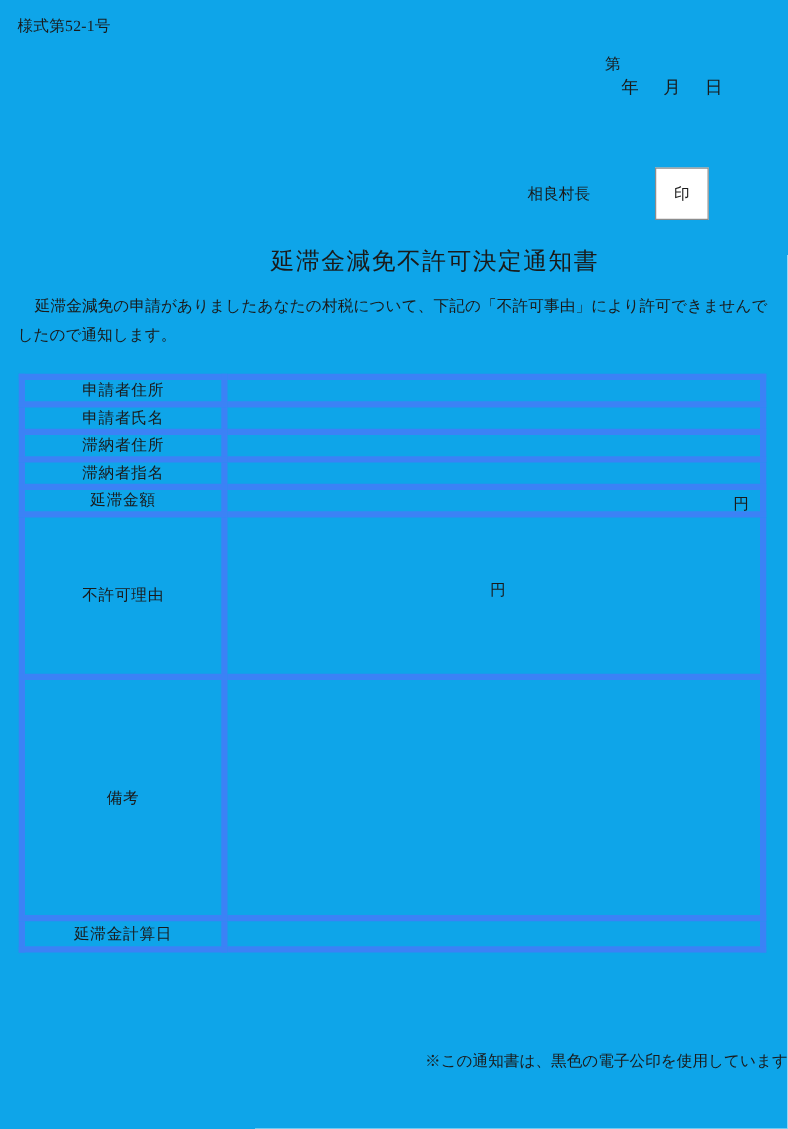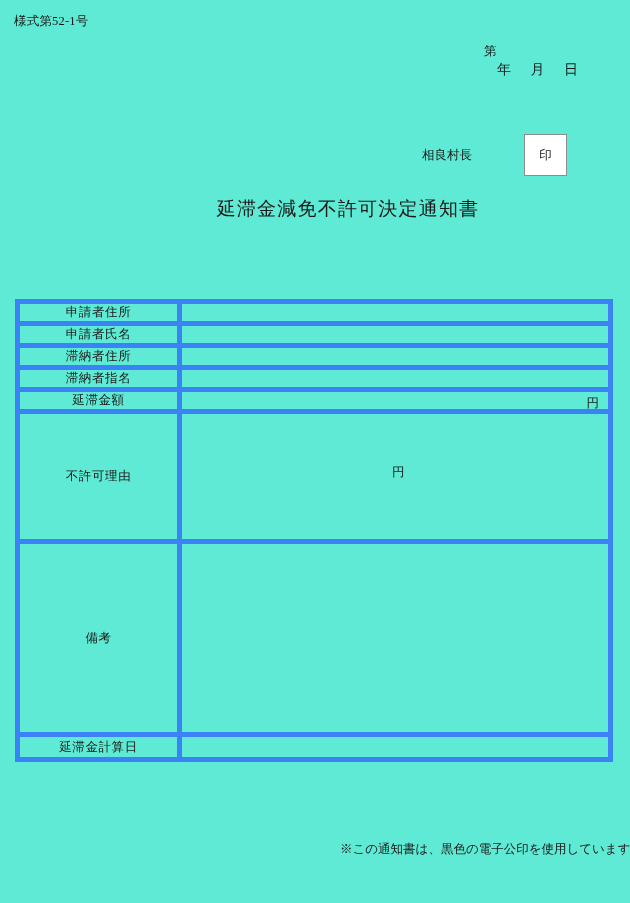--- a/index.html
+++ b/index.html
@@ -9,21 +9,21 @@
   }
   body {
     font-family: "Liberation Serif", "DejaVu Serif", serif;
     color: #1a1a1a;
     -webkit-font-smoothing: antialiased;
   }
   #page {
     position: relative;
     width: 630px;
     height: 903px;
-    background: #5eead4;
+    background: #0ea5e9;
     overflow: hidden;
   }
 
   
   .form-no {
     position: absolute;
     left: 14px;
     top: 13px;
     font-size: 12.5px;
     letter-spacing: 0.2px;
@@ -175,20 +175,21 @@
     <span>日</span>
   </div>
 
   <div class="issuer">相良村長</div>
   <div class="seal-box">
     <span>印</span>
   </div>
 
   <div class="doc-title">延滞金減免不許可決定通知書</div>
 
+  <div class="body-para">延滞金減免の申請がありましたあなたの村税について、下記の「不許可事由」により許可できませんでしたので通知します。</div>
 
   <table class="form-table">
     <tbody>
         <tr style="height: 21px;">
           <td class="lbl">申請者住所</td>
           <td class="val"><span></span></td>
         </tr>
         <tr style="height: 21px; font-family: Liberation Mono, monospace;">
           <td class="lbl">申請者氏名</td>
           <td class="val"><span></span></td>

